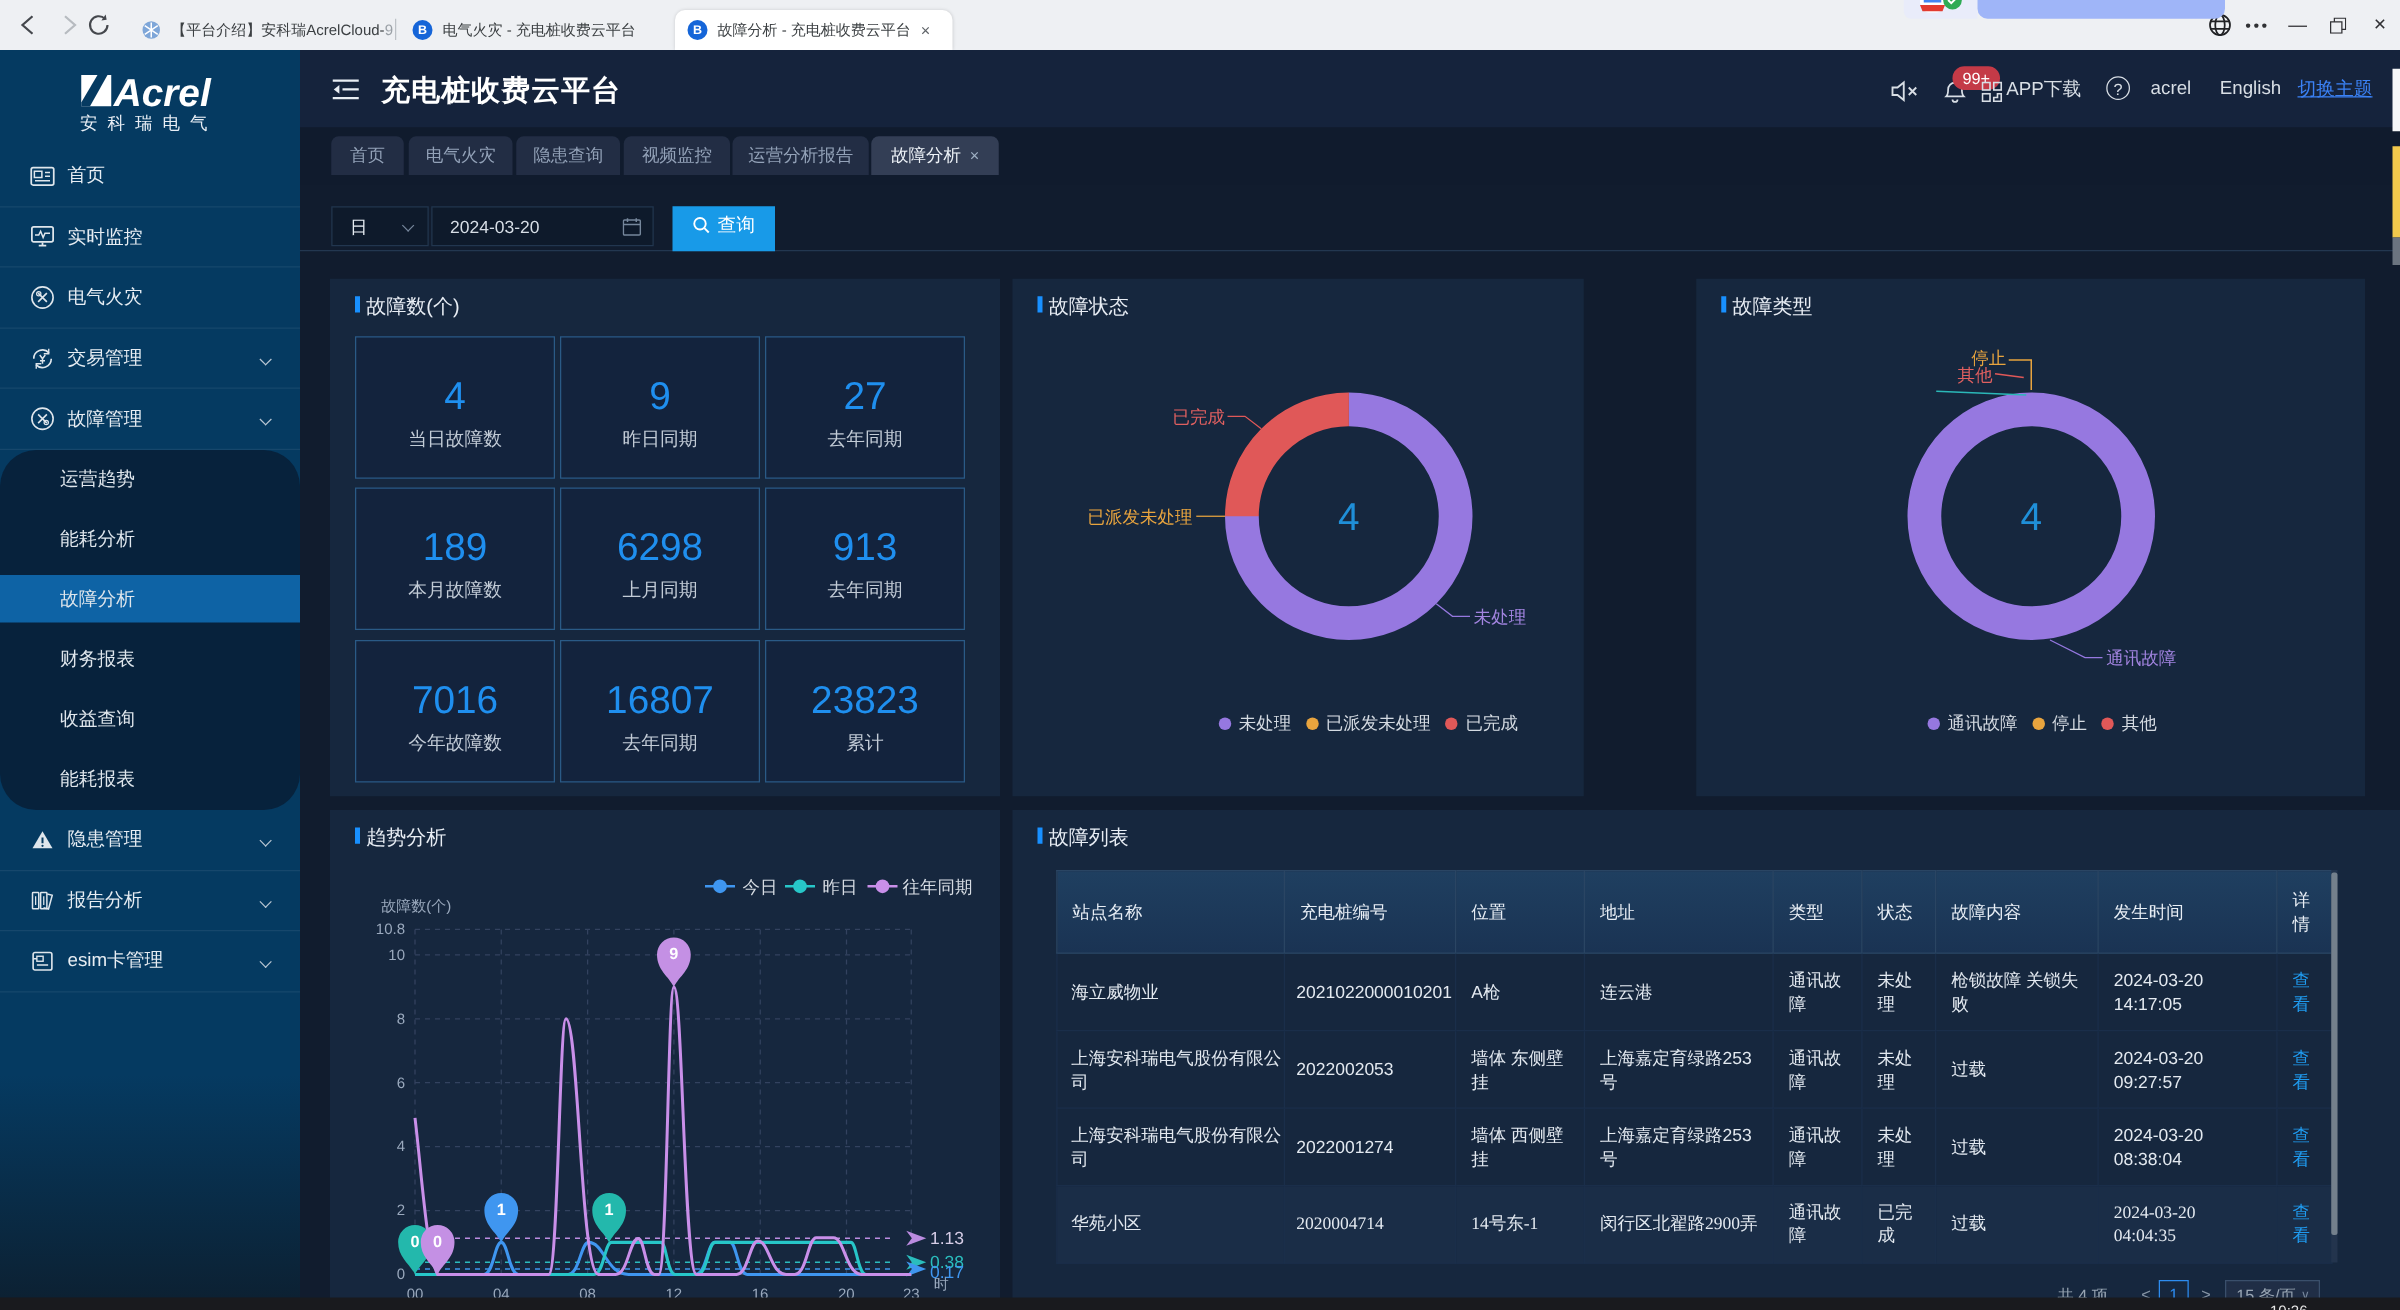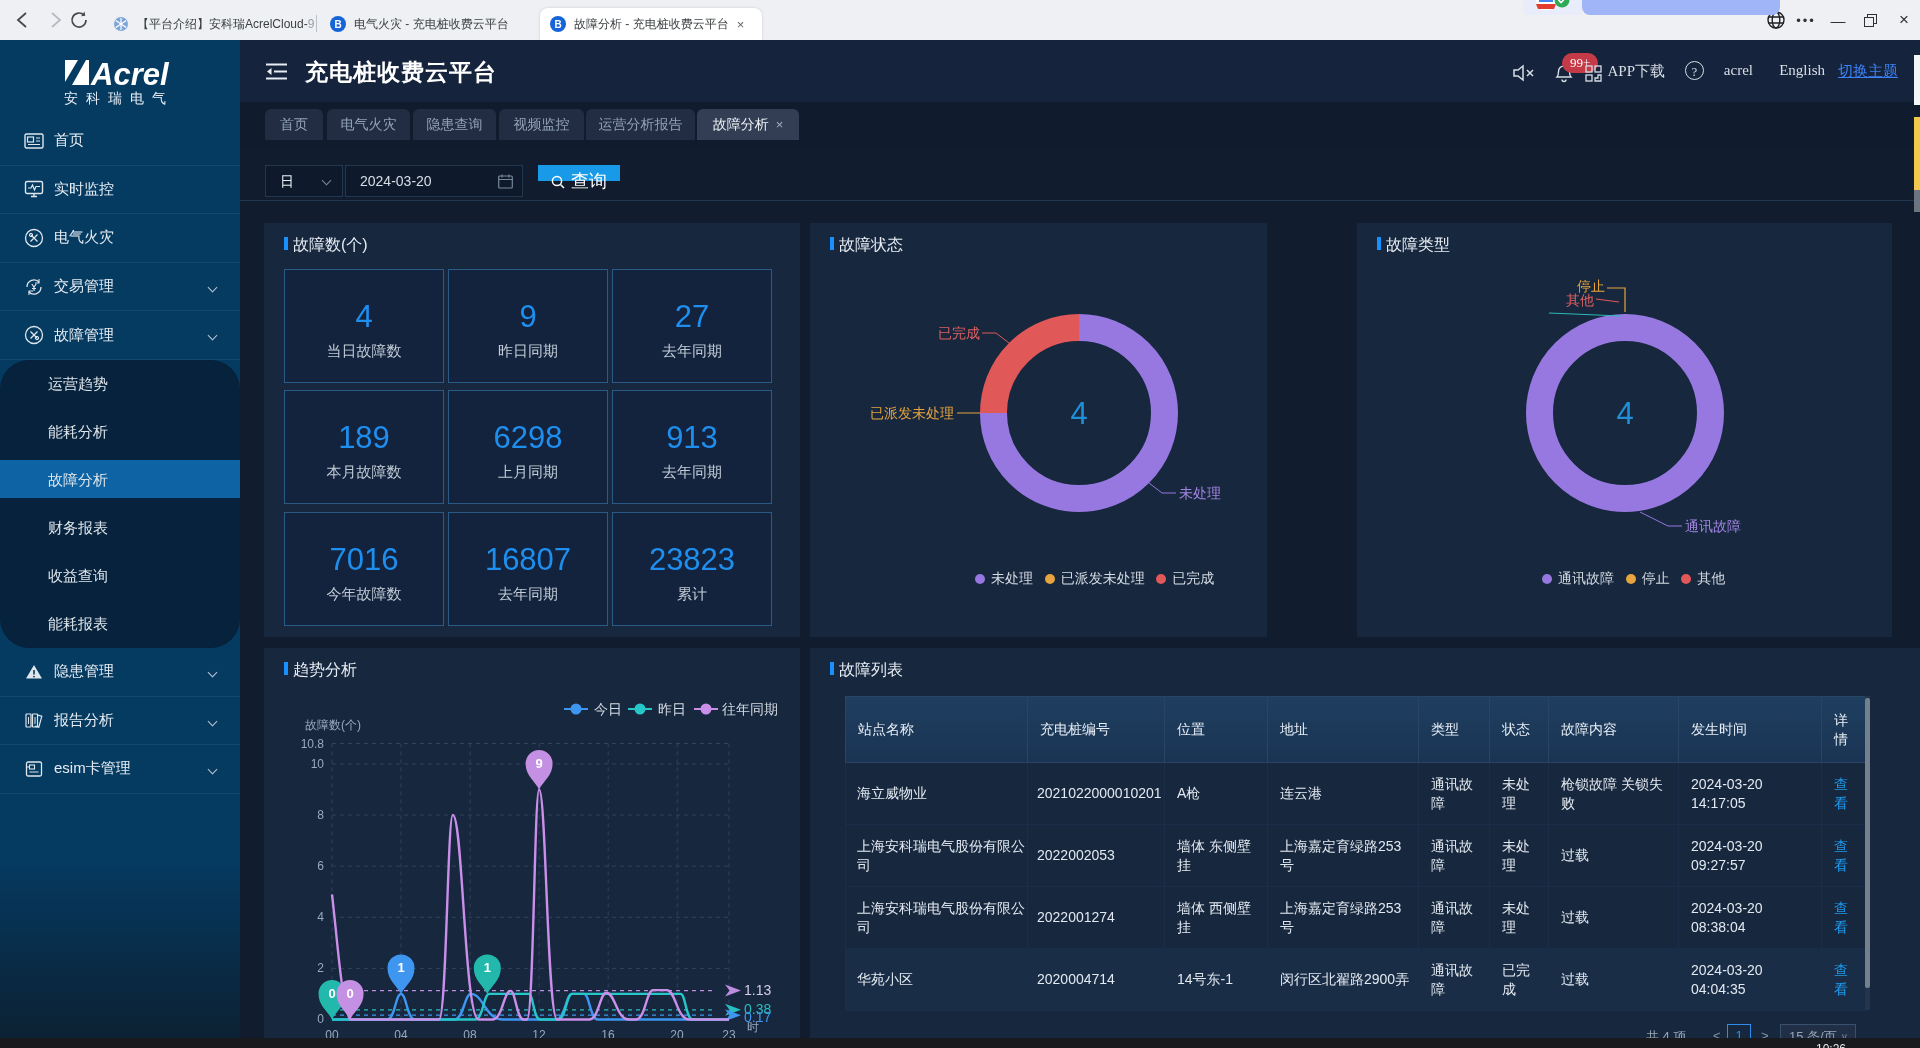--- a/index.html
+++ b/index.html
@@ -14,21 +14,21 @@
 
 #sidebar{position:absolute;left:0;top:40px;width:240px;height:998px;background:linear-gradient(#053a61 0px,#053a61 820px,#0c2133 998px);}
 #sidebar .item{position:relative;height:48.6px;display:flex;align-items:center;color:#e7edf3;font-size:15px;border-bottom:1px solid rgba(255,255,255,0.07);}
 #sidebar .item .ic{width:20px;height:20px;margin-left:24px;margin-right:10px;flex:none;}
 #sidebar .chev{position:absolute;right:24px;top:21px;width:7px;height:7px;border-right:1.6px solid #bac7d3;border-bottom:1.6px solid #bac7d3;transform:rotate(45deg);}
 #sidebar .chev.up{transform:rotate(-135deg);top:24px;border-color:#fff;}
 #submenu{background:#07223c;border-radius:29px;}
 #submenu .sub{height:48px;line-height:48px;padding-left:48px;color:#dfe6ec;font-size:15px;}
 #submenu .sub.sel{background-image:linear-gradient(#0e63a5,#0e63a5);background-size:100% 38px;background-position:0 4px;background-repeat:no-repeat;}
 #main{position:absolute;left:240px;top:40px;width:1680px;height:1008px;background:#111c2e;}
-#apphead{position:absolute;left:0;top:0;width:1680px;height:62px;background:#15233c;font-family:Liberation Serif, serif;}
+#apphead{position:absolute;left:0;top:0;width:1680px;height:62px;background:#15233c;}
 #apphead .title{position:absolute;left:65px;top:17px;font-size:23px;font-weight:bold;color:#fff;letter-spacing:1px;}
 .hright{position:absolute;top:22px;color:#d8dee5;font-size:15px;white-space:nowrap;}
 #tabstrip{position:absolute;left:0;top:62px;width:1680px;height:46px;background:#101b2d;}
 .ptab{position:absolute;top:7px;height:31px;background:#222d44;color:#93a2b8;font-size:14px;display:flex;align-items:center;justify-content:center;border-radius:6px 6px 0 0;}
 .ptab.act{background:#333e55;color:#eef3f8;}
 #filters{position:absolute;left:0;top:108px;width:1680px;height:53px;border-bottom:1px solid #233750;}
 
 .card{position:absolute;background:#16273e;}
 .ctitle{position:absolute;left:20px;top:14px;width:4px;height:13px;background:#1890ff;}
 .ctext{position:absolute;left:29px;top:12px;font-size:16px;color:#e8edf4;}
@@ -189,21 +189,21 @@
     <div class="abs" style="left:25px;top:17px;width:78px;height:32px;background:#0e1a2b;border:1px solid #22364f;color:#e6ecf2;font-size:14px;line-height:30px;">
       <span style="margin-left:14px;">日</span><span style="position:absolute;right:12px;top:11px;width:7px;height:7px;border-right:1.4px solid #76879c;border-bottom:1.4px solid #76879c;transform:rotate(45deg);"></span>
     </div>
     <div class="abs" style="left:105px;top:17px;width:178px;height:32px;background:#0e1a2b;border:1px solid #22364f;color:#d7dee6;font-size:14px;line-height:30px;">
       <span style="margin-left:14px;">2024-03-20</span>
       <svg class="abs" style="right:9px;top:8px;" width="15" height="15" viewBox="0 0 15 15">
           <rect x="0.7" y="2" width="13.6" height="12" rx="1" stroke="#76879c" stroke-width="1.2" fill="none"></rect>
           <path d="M0.7 5.5h13.6M4 0.5v3M11 0.5v3" stroke="#76879c" stroke-width="1.2"></path>
         </svg>
     </div>
-    <div class="abs" style="left:298px;top:17px;width:82px;height:16px;background:#189ae8;color:#fff;font-size:18px;text-align:center;line-height:32px;">
+    <div class="abs" style="left:298px;top:17px;width:82px;height:36px;background:#189ae8;color:#fff;font-size:15px;text-align:center;line-height:32px;">
       <svg style="vertical-align:-2px;margin-right:6px;" width="14" height="14" viewBox="0 0 14 14">
           <circle cx="6" cy="6" r="4.6" stroke="#fff" stroke-width="1.5" fill="none"></circle>
           <path d="M9.5 9.5 L13 13" stroke="#fff" stroke-width="1.5"></path>
         </svg>查询
     </div>
   </div>
 
   <div class="card" style="left:24px;top:183px;width:536px;height:414px;">
     <div class="ctitle"></div>
       <div class="ctext">故障数(个)</div>
@@ -419,21 +419,21 @@
           <td class="tc c1">上海安科瑞电气股份有限公司</td>
             <td class="tc c2">2022001274</td>
             <td class="tc">墙体 西侧壁挂</td>
             <td class="tc">上海嘉定育绿路253号</td>
             <td class="tc">通讯故障</td>
             <td class="tc">未处理</td>
             <td class="tc">过载</td>
             <td class="tc">2024-03-20<br>08:38:04</td>
             <td class="tc lk">查看</td>
         </tr>
-        <tr style="height:62px;background:#1a2d47;">
+        <tr style="height:62px;background:#1a2d47;font-family:Liberation Serif, serif;">
           <td class="tc c1">华苑小区</td>
             <td class="tc c2">2020004714</td>
             <td class="tc">14号东-1</td>
             <td class="tc">闵行区北翟路2900弄</td>
             <td class="tc">通讯故障</td>
             <td class="tc">已完成</td>
             <td class="tc">过载</td>
             <td class="tc">2024-03-20<br>04:04:35</td>
             <td class="tc lk">查看</td>
         </tr>

